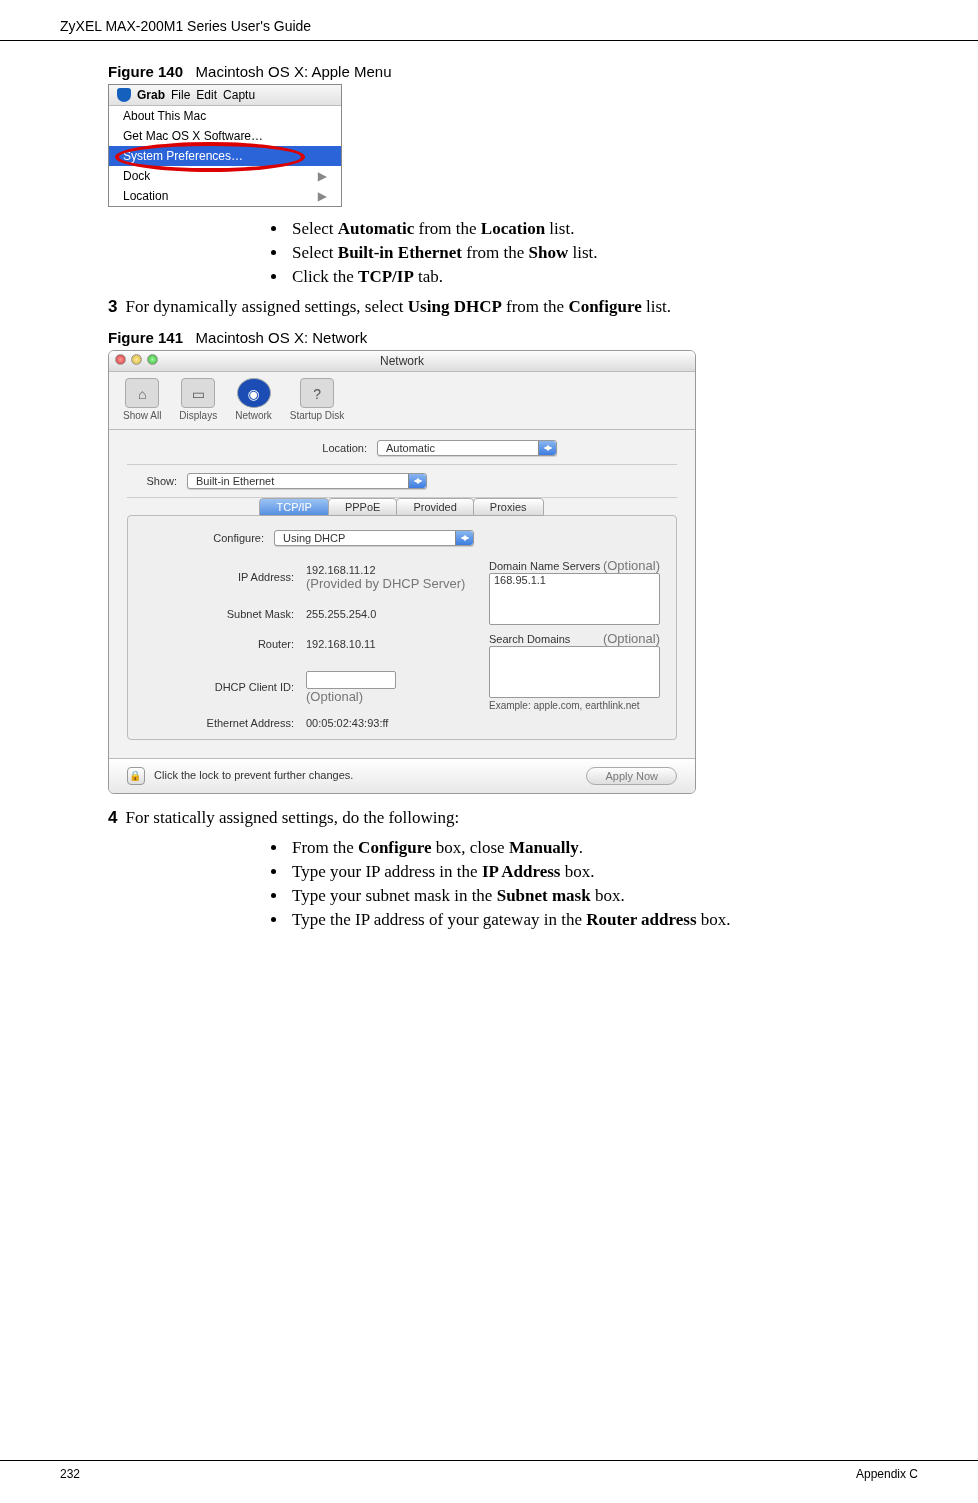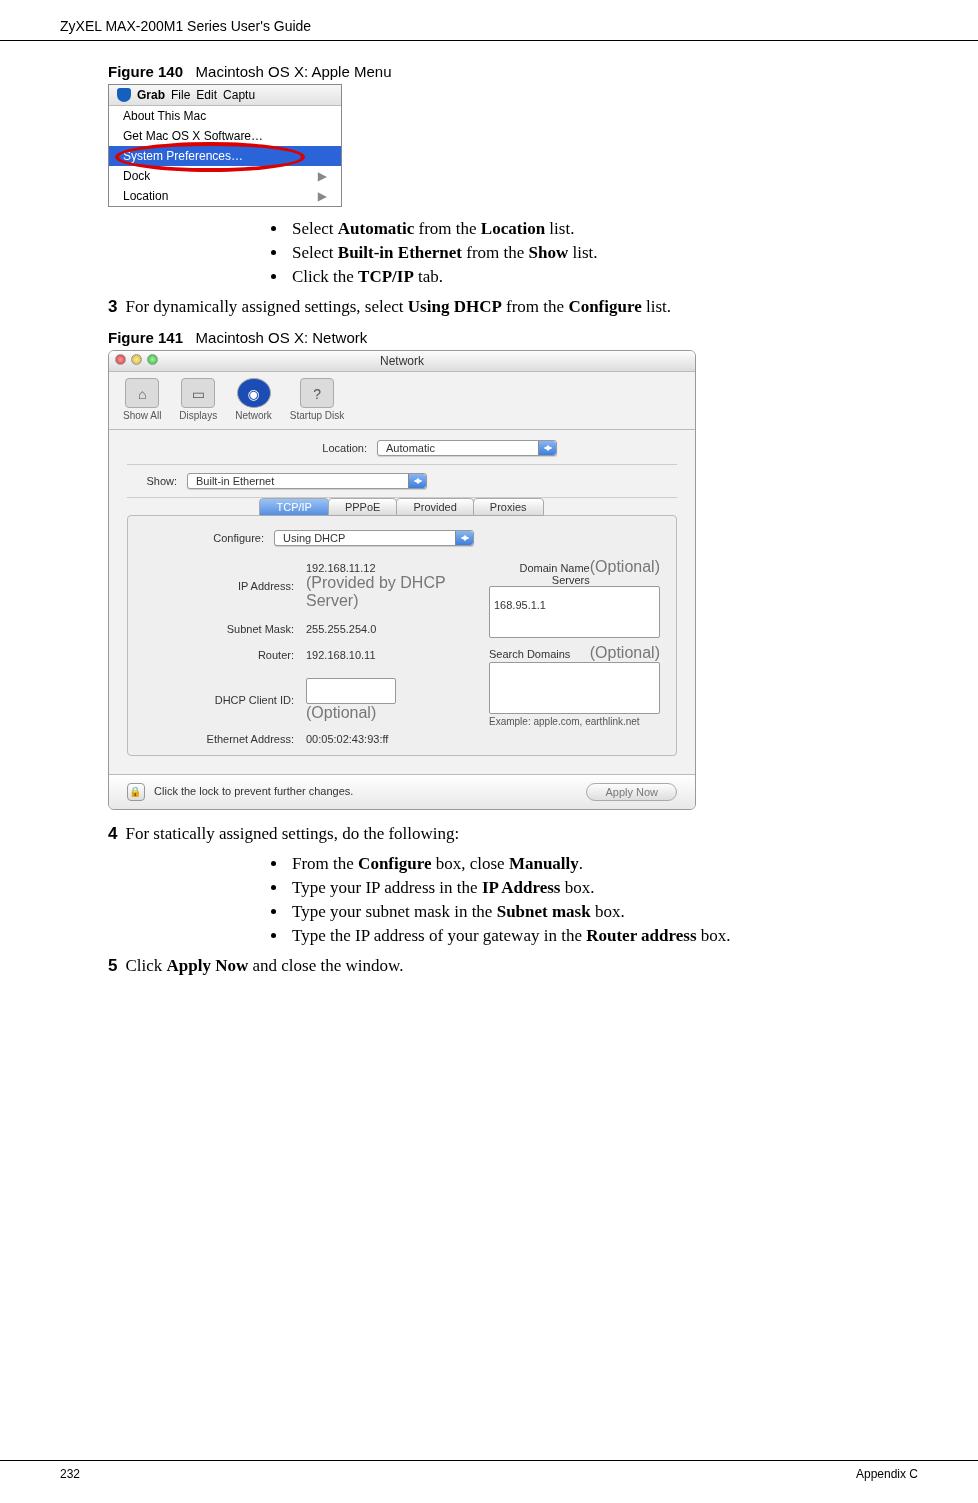--- a/index.html
+++ b/index.html
@@ -201,27 +201,27 @@
     }
     .nw-grid {
       display: grid;
       grid-template-columns: 150px 1fr 1fr;
       gap: 6px 12px;
       align-items: start;
       font-size: 11px;
     }
     .gl { text-align: right; align-self: center; color: #333; }
     .gv { align-self: center; }
-    .optional { color: #777; font-size: 16px; }
+    .optional { color: #777; font-size: 13px; }
     .textbox {
       background: #fff;
       border: 1px solid #999;
       border-radius: 2px;
       min-height: 52px;
-      padding: 12px 4px;
+      padding: 0 4px;
       font-size: 11px;
     }
     .textbox.small { min-height: 18px; width: 90px; }
     .nw-bottom {
       border-top: 1px solid #bbb;
       padding: 8px 18px;
       display: flex;
       justify-content: space-between;
       align-items: center;
       background: linear-gradient(#fff,#e8e8e8);
@@ -412,22 +412,19 @@
     <span class="step-num">4</span><span>For statically assigned settings, do the following:</span>
   </div>
 
   <ul class="bullets">
     <li><span>From the </span><b>Configure</b><span> box, close </span><b>Manually</b><span>.</span></li>
     <li><span>Type your IP address in the </span><b>IP Address</b><span> box.</span></li>
     <li><span>Type your subnet mask in the </span><b>Subnet mask</b><span> box.</span></li>
     <li><span>Type the IP address of your gateway in the </span><b>Router address</b><span> box.</span></li>
   </ul>
 
-  <div class="step">
-    <span class="step-num">5</span><span>Click </span><b>Apply Now</b><span> and close the window.</span>
-  </div>
 
 </div>
 
 <div class="page-footer">
   <span>232</span>
   <span>Appendix C</span>
 </div>
 
 </body></html>

